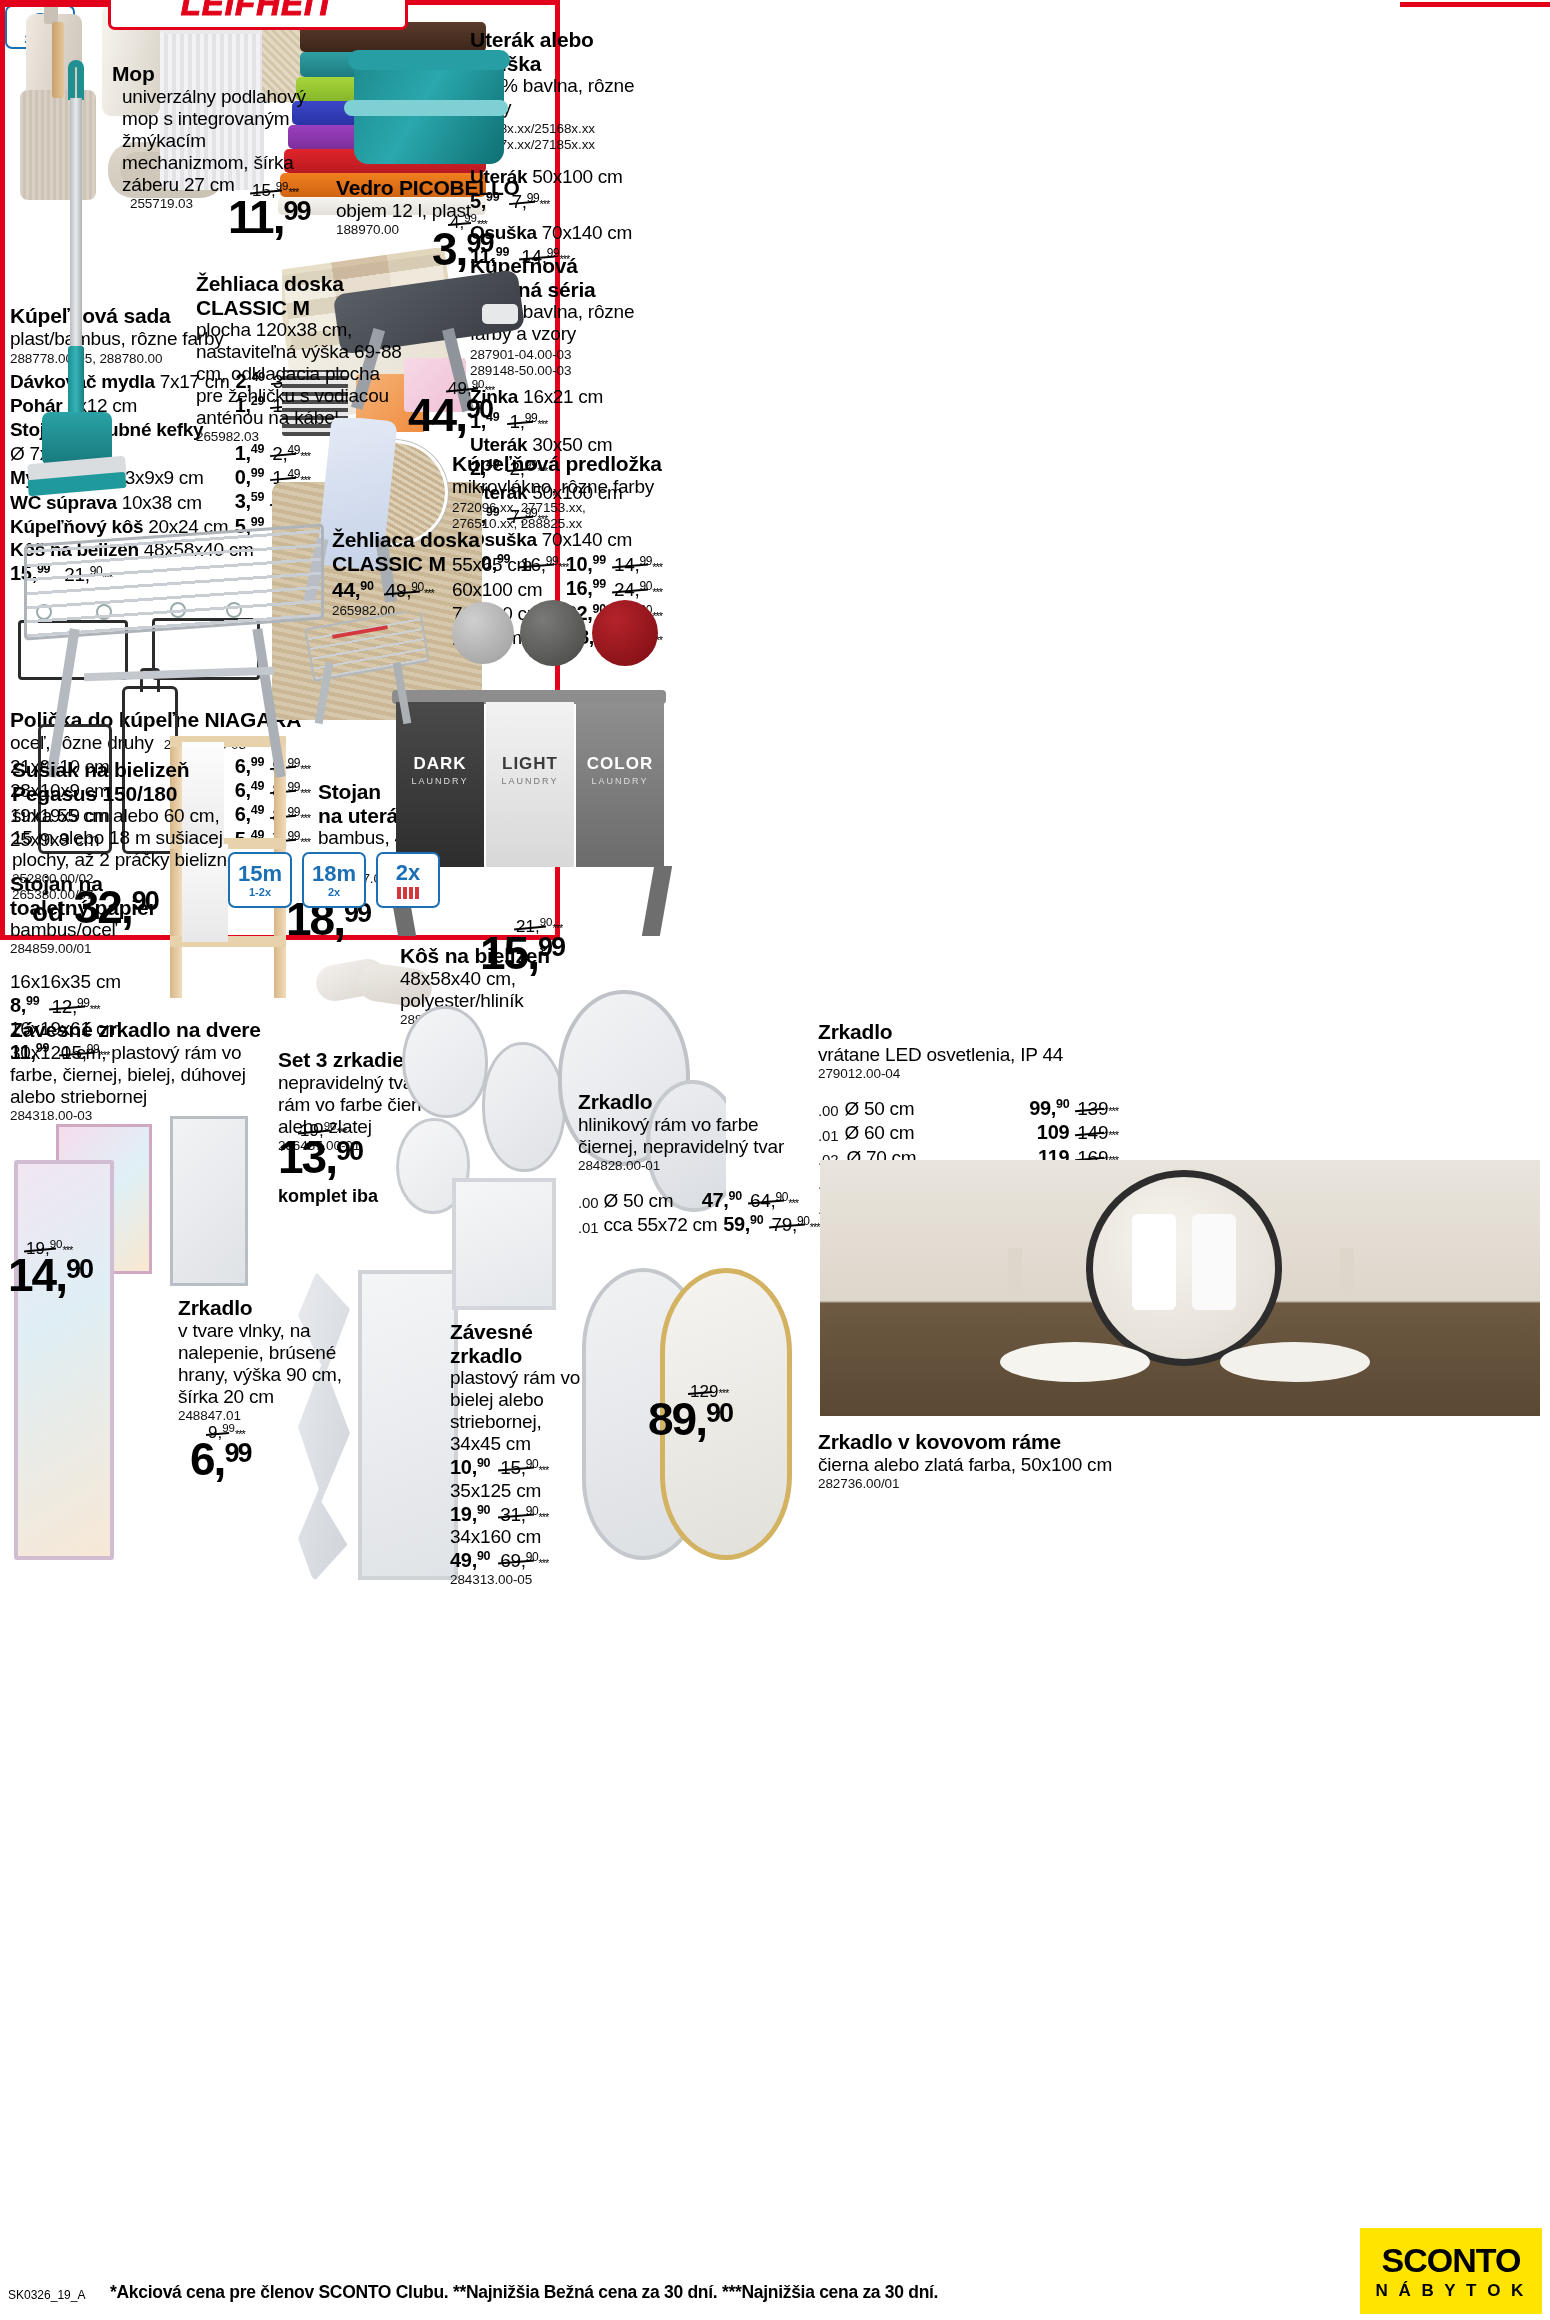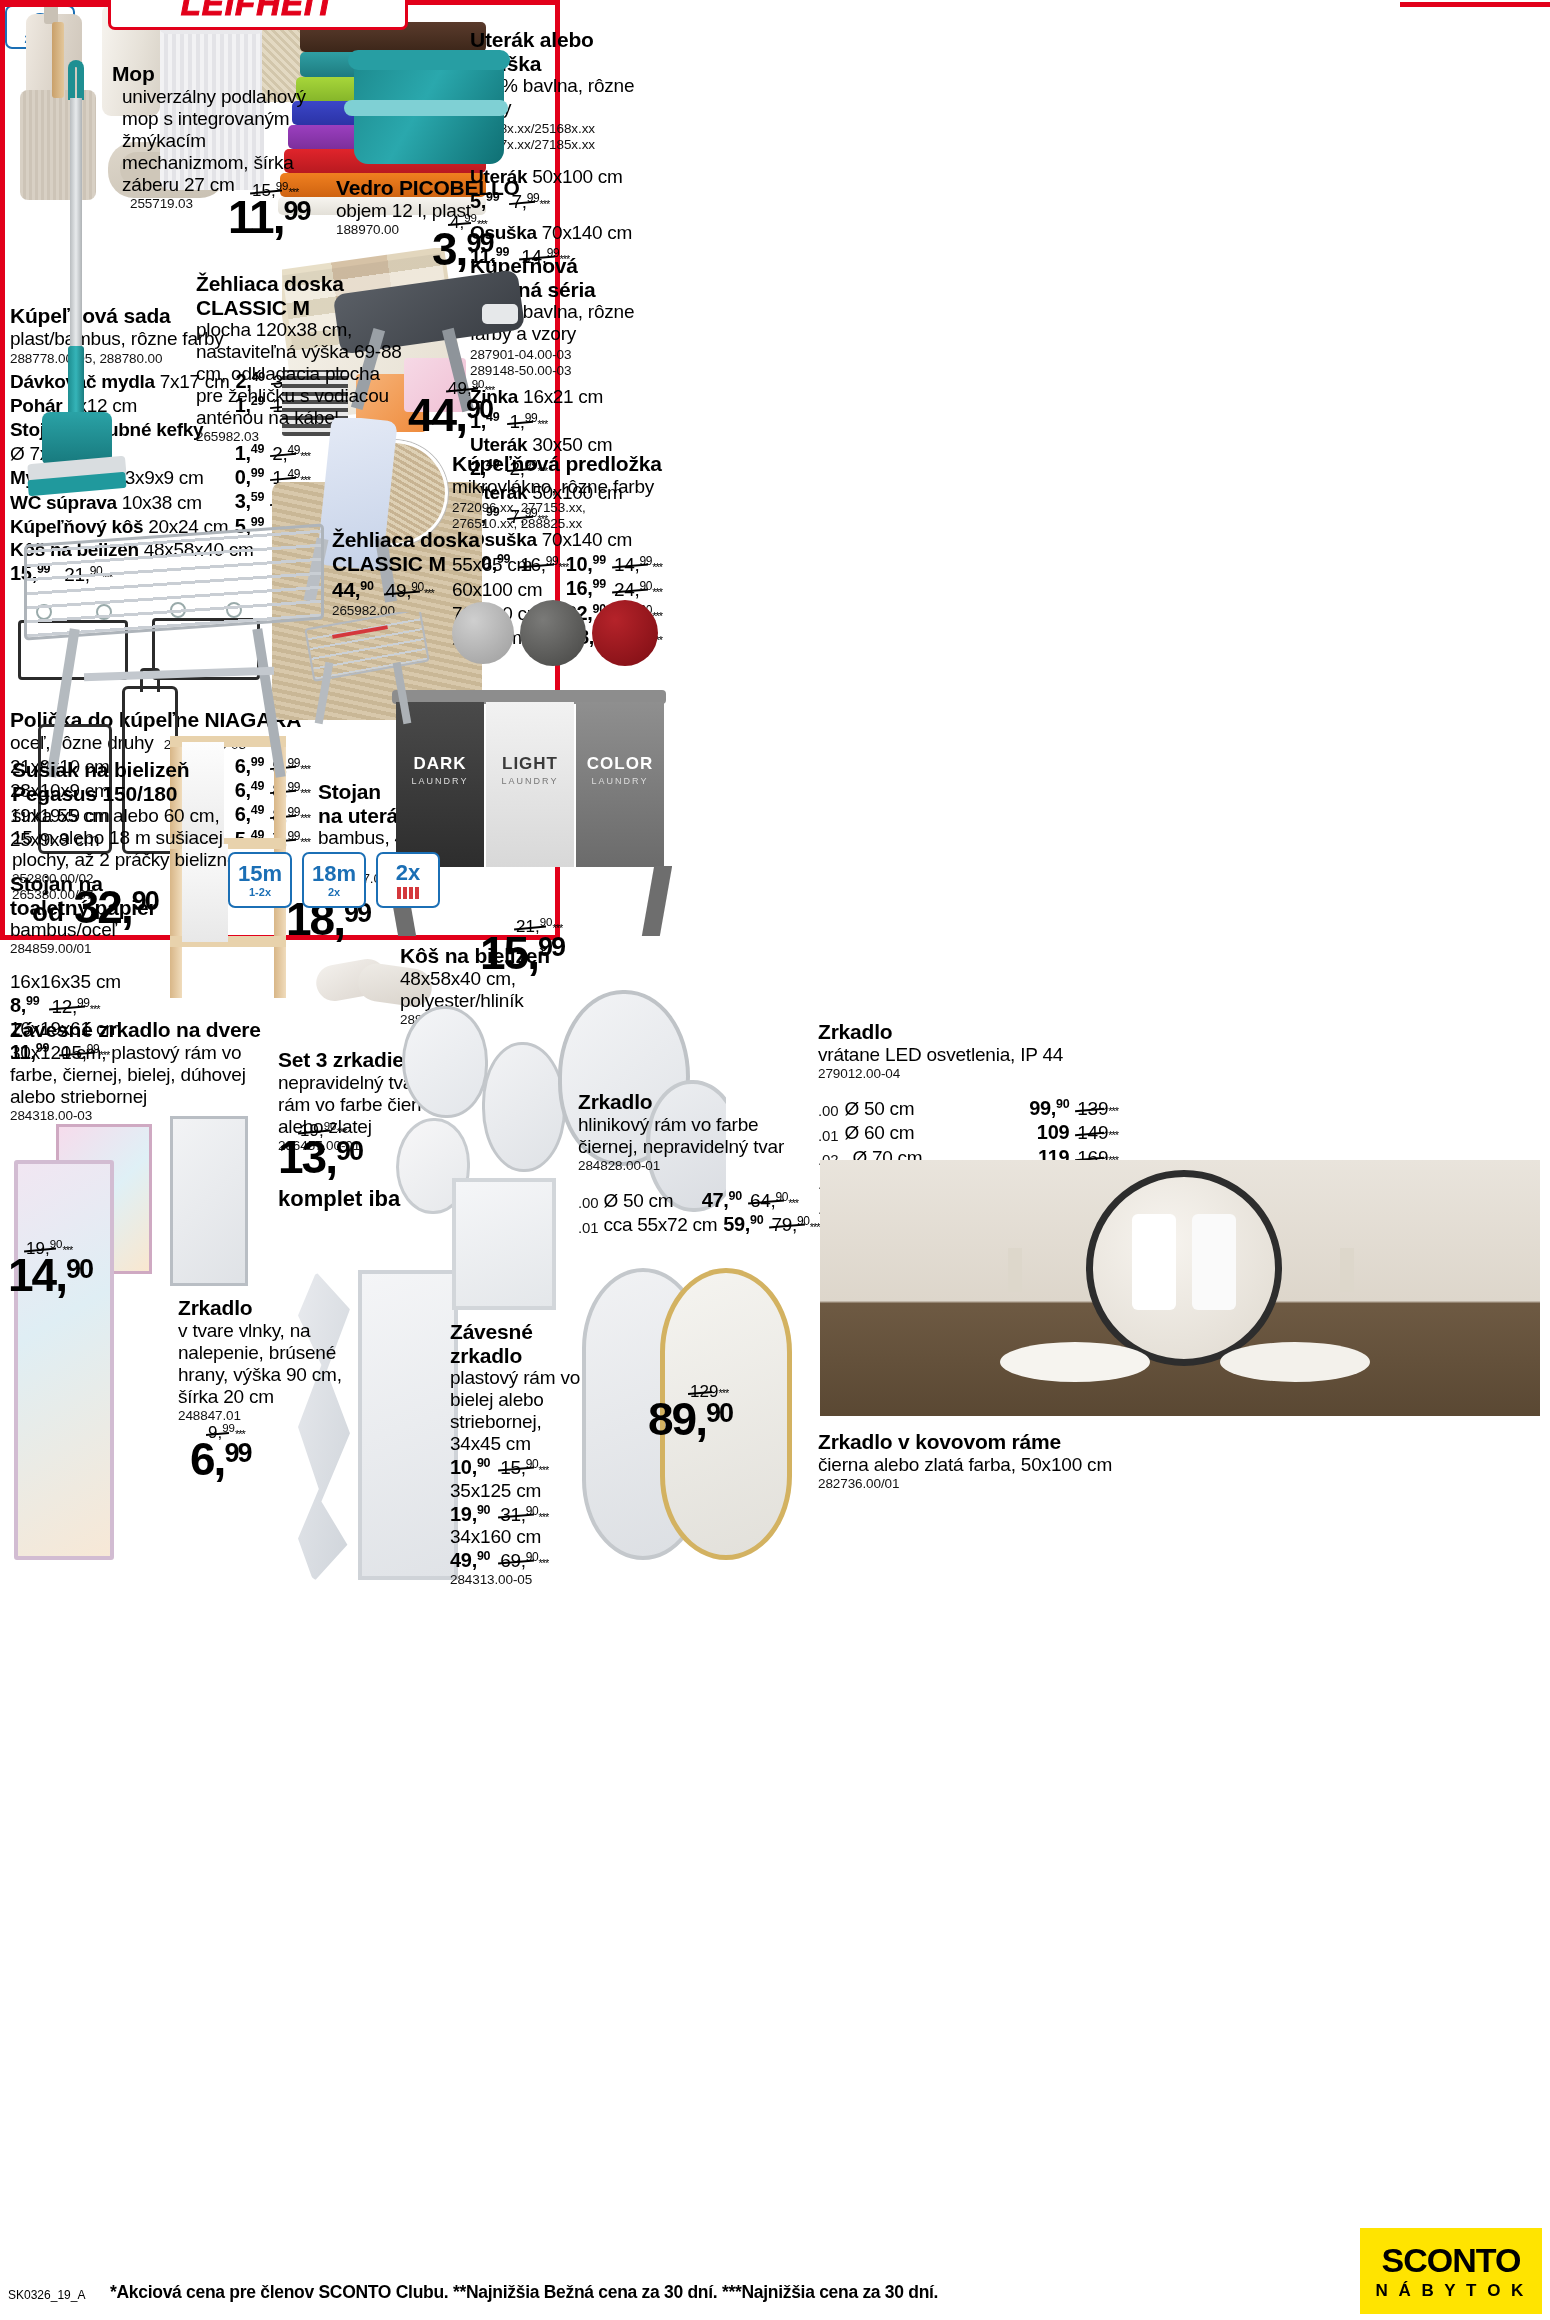--- a/index.html
+++ b/index.html
@@ -574,21 +574,21 @@
     <div class="h-title">Set 3 zrkadiel</div>
     <div class="desc">nepravidelný tvar, kovový rám vo farbe čiernej alebo zlatej</div>
     <div class="code">286457.00-01</div>
   </div>
   <div class="abs" style="left:300px;top:1120px;">
     <span class="smallold"><span class="strike"></span><span>19,</span><sup>90</sup><span class="stars">***</span></span>
   </div>
   <div class="abs bigprice" style="left:278px;top:1136px;">
     <span>13,</span><sup>90</sup>
   </div>
-  <div class="abs" style="left:278px;top:1186px;font-weight:bold;font-size:22px;">
+  <div class="abs" style="left:278px;top:1186px;font-weight:bold;font-size:18px;">
     <span>komplet iba</span>
   </div>
 
   <div class="ph" style="left:396px;top:990px;width:330px;height:240px;">
     <div style="position:absolute;left:6px;top:16px;width:86px;height:112px;border-radius:50% 50% 48% 52%;border:3px solid #c2c6ca;background:linear-gradient(140deg,#f4f5f7,#e3e6ea);"></div>
     <div style="position:absolute;left:0px;top:128px;width:74px;height:96px;border-radius:52% 48% 50% 50%;border:3px solid #c8ccd0;background:linear-gradient(140deg,#f7f7f8,#e6e8eb);"></div>
     <div style="position:absolute;left:86px;top:52px;width:84px;height:130px;border-radius:48% 52% 50% 50%;border:3px solid #c3c7cb;background:linear-gradient(140deg,#f2f3f5,#dfe2e6);"></div>
     <div style="position:absolute;left:162px;top:0px;width:132px;height:176px;border-radius:50% 50% 52% 48%;border:4px solid #bfc3c7;background:linear-gradient(140deg,#f3f4f6,#e0e3e7);"></div>
     <div style="position:absolute;left:250px;top:90px;width:96px;height:132px;border-radius:48% 52% 50% 50%;border:4px solid #c6cace;background:linear-gradient(150deg,#eceef1,#d9dce1);"></div>
   </div>
@@ -685,21 +685,21 @@
     </div>
     <div class="prow">
       <span class="code" style="font-size:15px;">.01</span>
       <span class="lbl thin" style="font-weight:normal;margin-left:6px;">Ø 60 cm</span>
       <span class="sp"></span>
       <span class="newp"><span>109</span></span>
       <span class="oldp"><span class="strike"></span><span>149</span><span class="stars">***</span></span>
     </div>
     <div class="prow">
       <span class="code" style="font-size:15px;">.02</span>
-      <span class="lbl thin" style="font-weight:normal;margin-left:14px;text-align:right;">Ø 70 cm</span>
+      <span class="lbl thin" style="font-weight:normal;margin-left:8px;text-align:right;">Ø 70 cm</span>
       <span class="sp"></span>
       <span class="newp"><span>119</span></span>
       <span class="oldp"><span class="strike"></span><span>169</span><span class="stars">***</span></span>
     </div>
     <div class="prow">
       <span class="code" style="font-size:15px;">.03</span>
       <span class="lbl thin" style="font-weight:normal;margin-left:6px;">Ø 100 cm</span>
       <span class="sp"></span>
       <span class="newp"><span>199</span></span>
       <span class="oldp"><span class="strike"></span><span>289</span><span class="stars">***</span></span>

